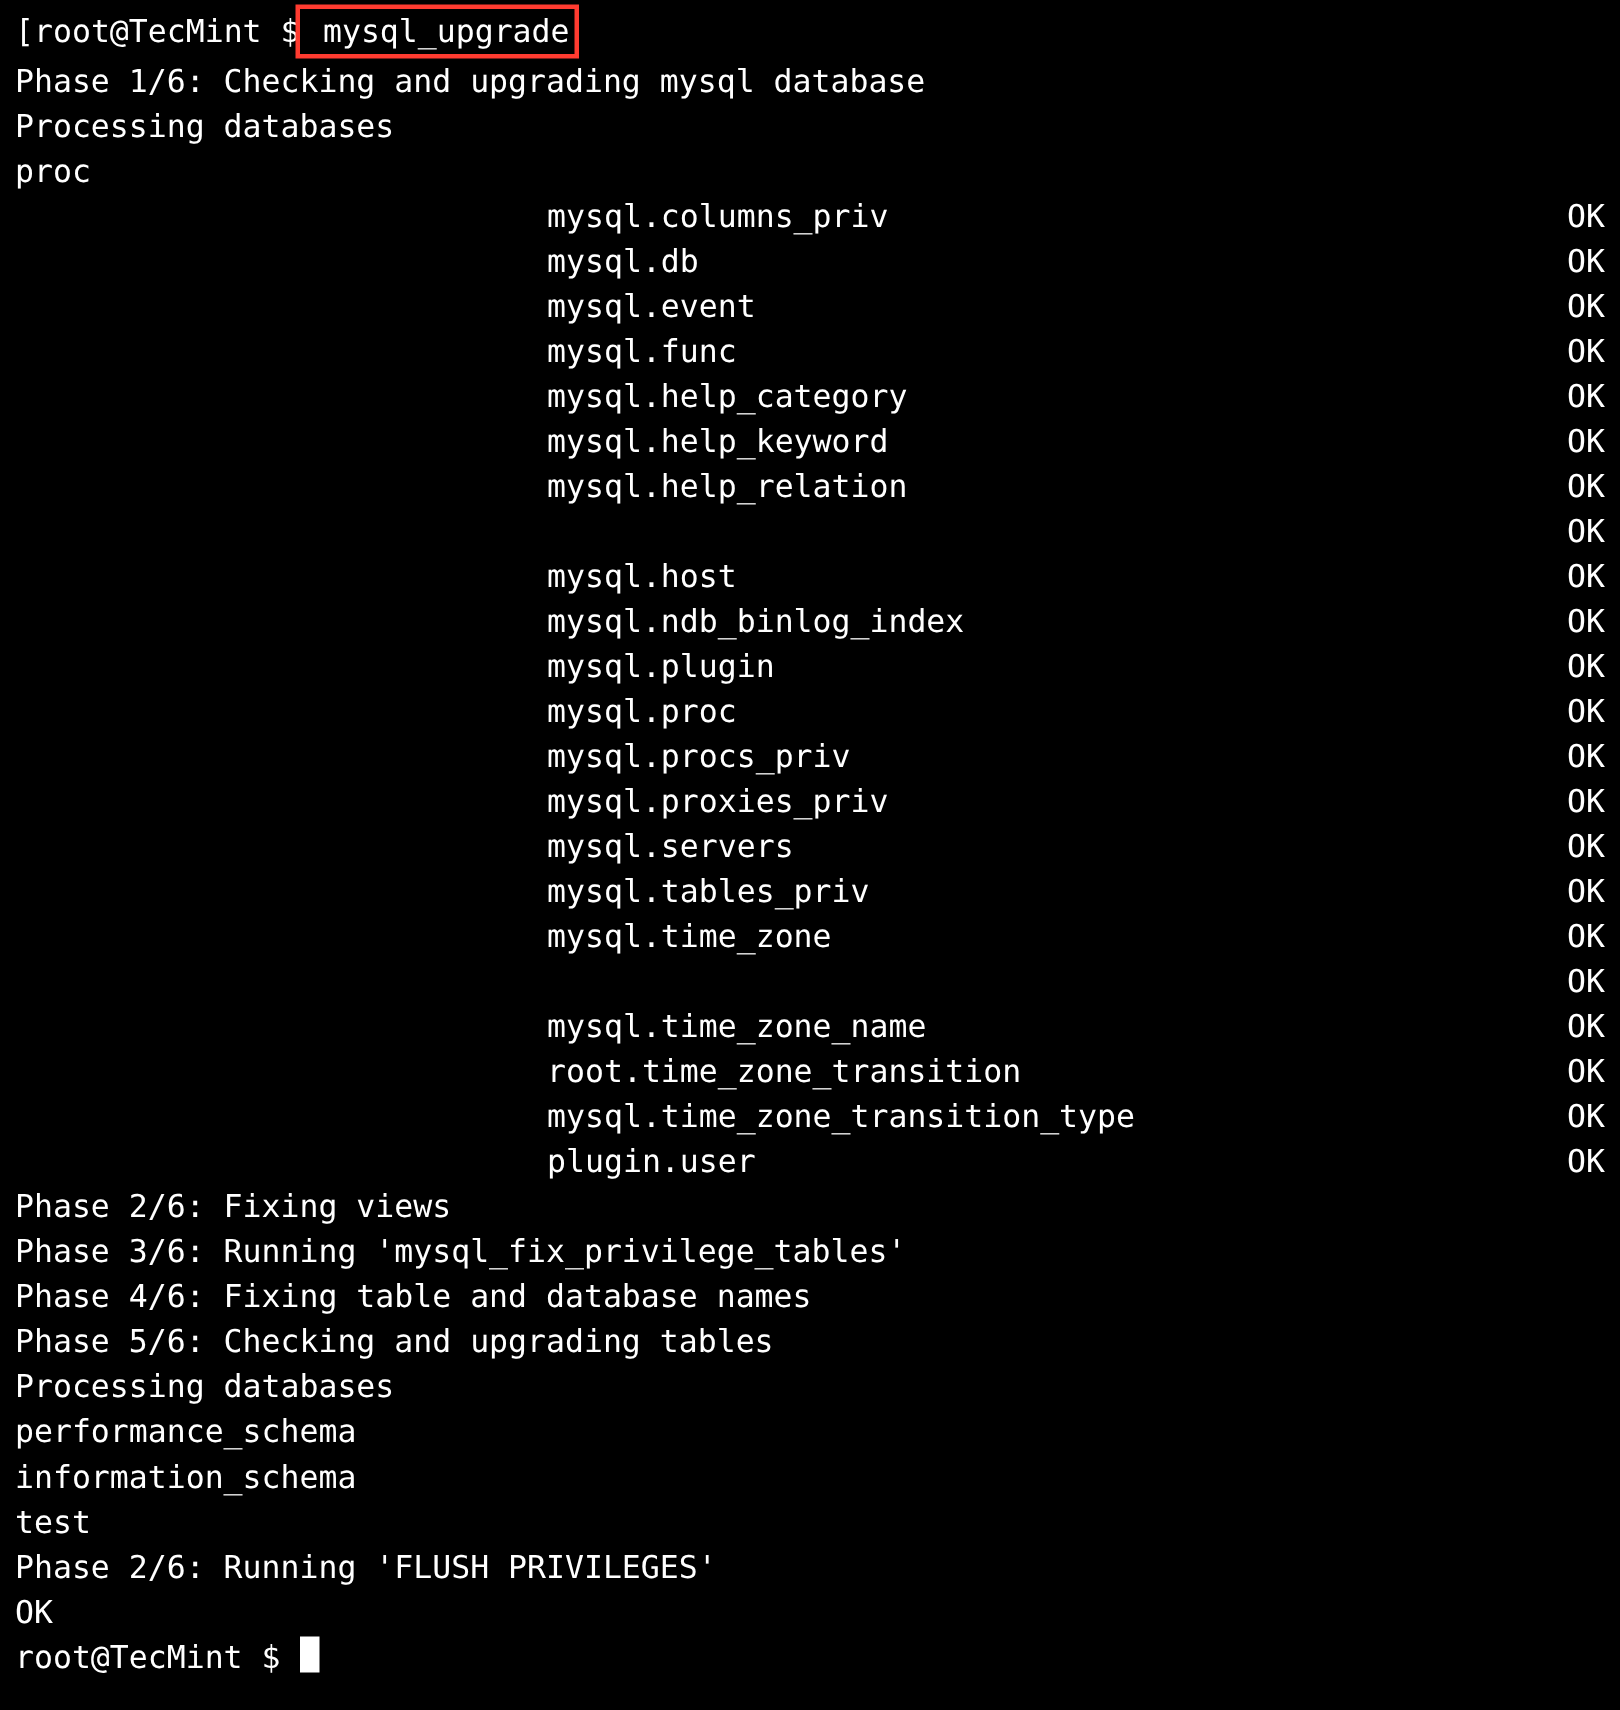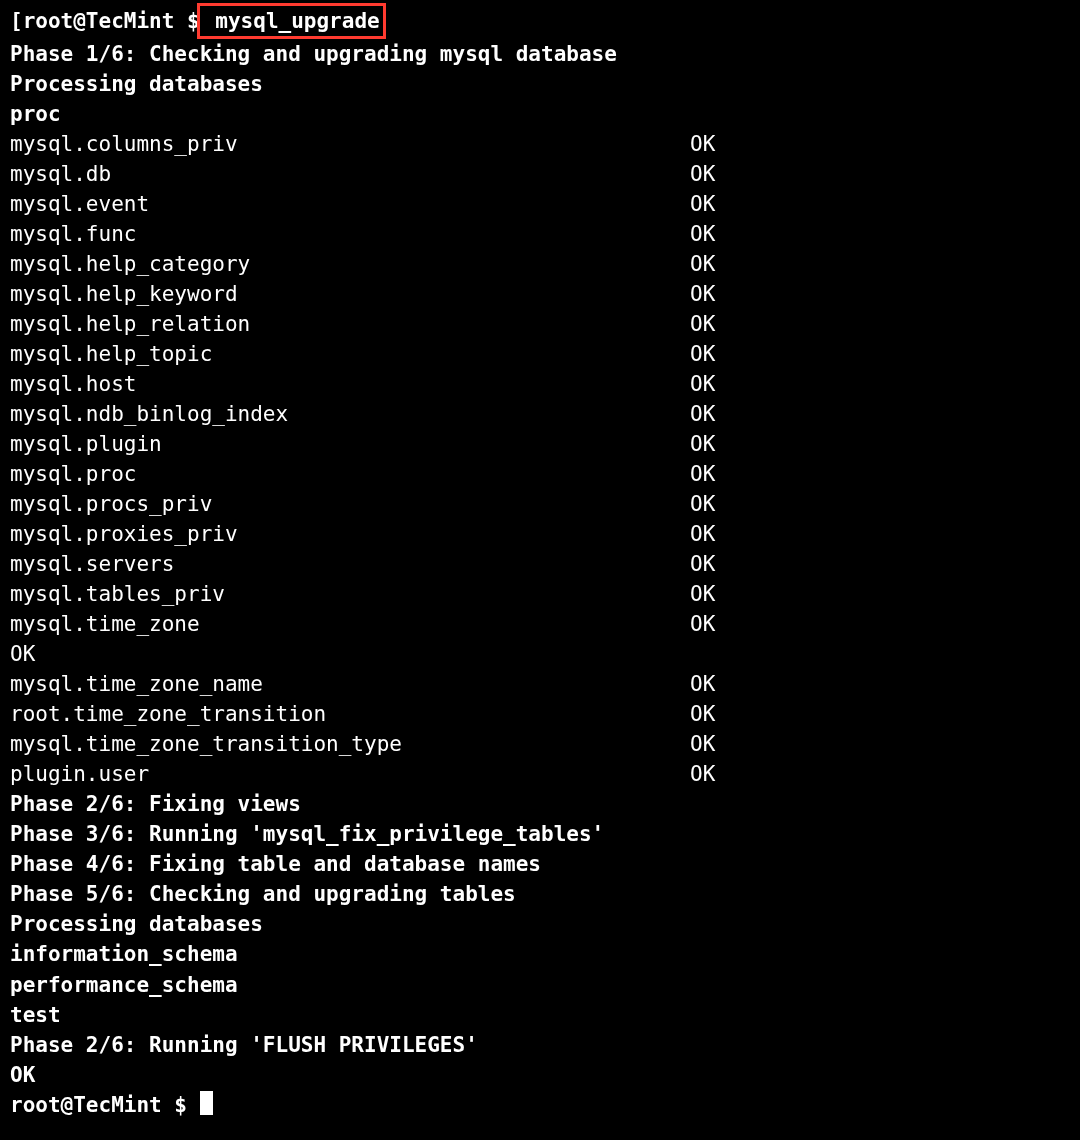--- a/index.html
+++ b/index.html
@@ -14,31 +14,31 @@
       font-size: 21px;
       line-height: 1.43;
       padding: 6px 10px;
       width: 1080px;
       height: 1140px;
       overflow: hidden;
       font-weight: 500;
     }
     .line {
       white-space: pre;
-      font-weight: bold;
     }
     .highlight-box {
       display: inline-block;
       border: 3px solid #ff3b30;
       padding: 0 3px;
       margin-left: -3px;
       margin-top: -3px;
     }
     .table-row {
       display: flex;
+      justify-content: flex-end;
     }
     .table-name {
       width: 680px;
     }
     .status {
       width: auto;
     }
     .cursor {
       display: inline-block;
       width: 13px;
@@ -82,21 +82,20 @@
       </div>
       <div class="table-row">
         <span class="table-name">mysql.help_keyword</span>
         <span class="status">OK</span>
       </div>
       <div class="table-row">
         <span class="table-name">mysql.help_relation</span>
         <span class="status">OK</span>
       </div>
       <div class="table-row">
-        <span class="table-name">mysql.help_topic</span>
         <span class="status">OK</span>
       </div>
       <div class="table-row">
         <span class="table-name">mysql.host</span>
         <span class="status">OK</span>
       </div>
       <div class="table-row">
         <span class="table-name">mysql.ndb_binlog_index</span>
         <span class="status">OK</span>
       </div>
@@ -147,21 +146,21 @@
         <span class="table-name">plugin.user</span>
         <span class="status">OK</span>
       </div>
     </div>
 
   <div class="line">Phase 2/6: Fixing views</div>
   <div class="line">Phase 3/6: Running 'mysql_fix_privilege_tables'</div>
   <div class="line">Phase 4/6: Fixing table and database names</div>
   <div class="line">Phase 5/6: Checking and upgrading tables</div>
   <div class="line">Processing databases</div>
+  <div class="line">performance_schema</div>
   <div class="line">information_schema</div>
-  <div class="line">performance_schema</div>
   <div class="line">test</div>
   <div class="line">Phase 2/6: Running 'FLUSH PRIVILEGES'</div>
   <div class="line">OK</div>
 
   <div class="line"><span>root@TecMint $ </span><span class="cursor"></span></div>
 
 </div>
 
 </body></html>

